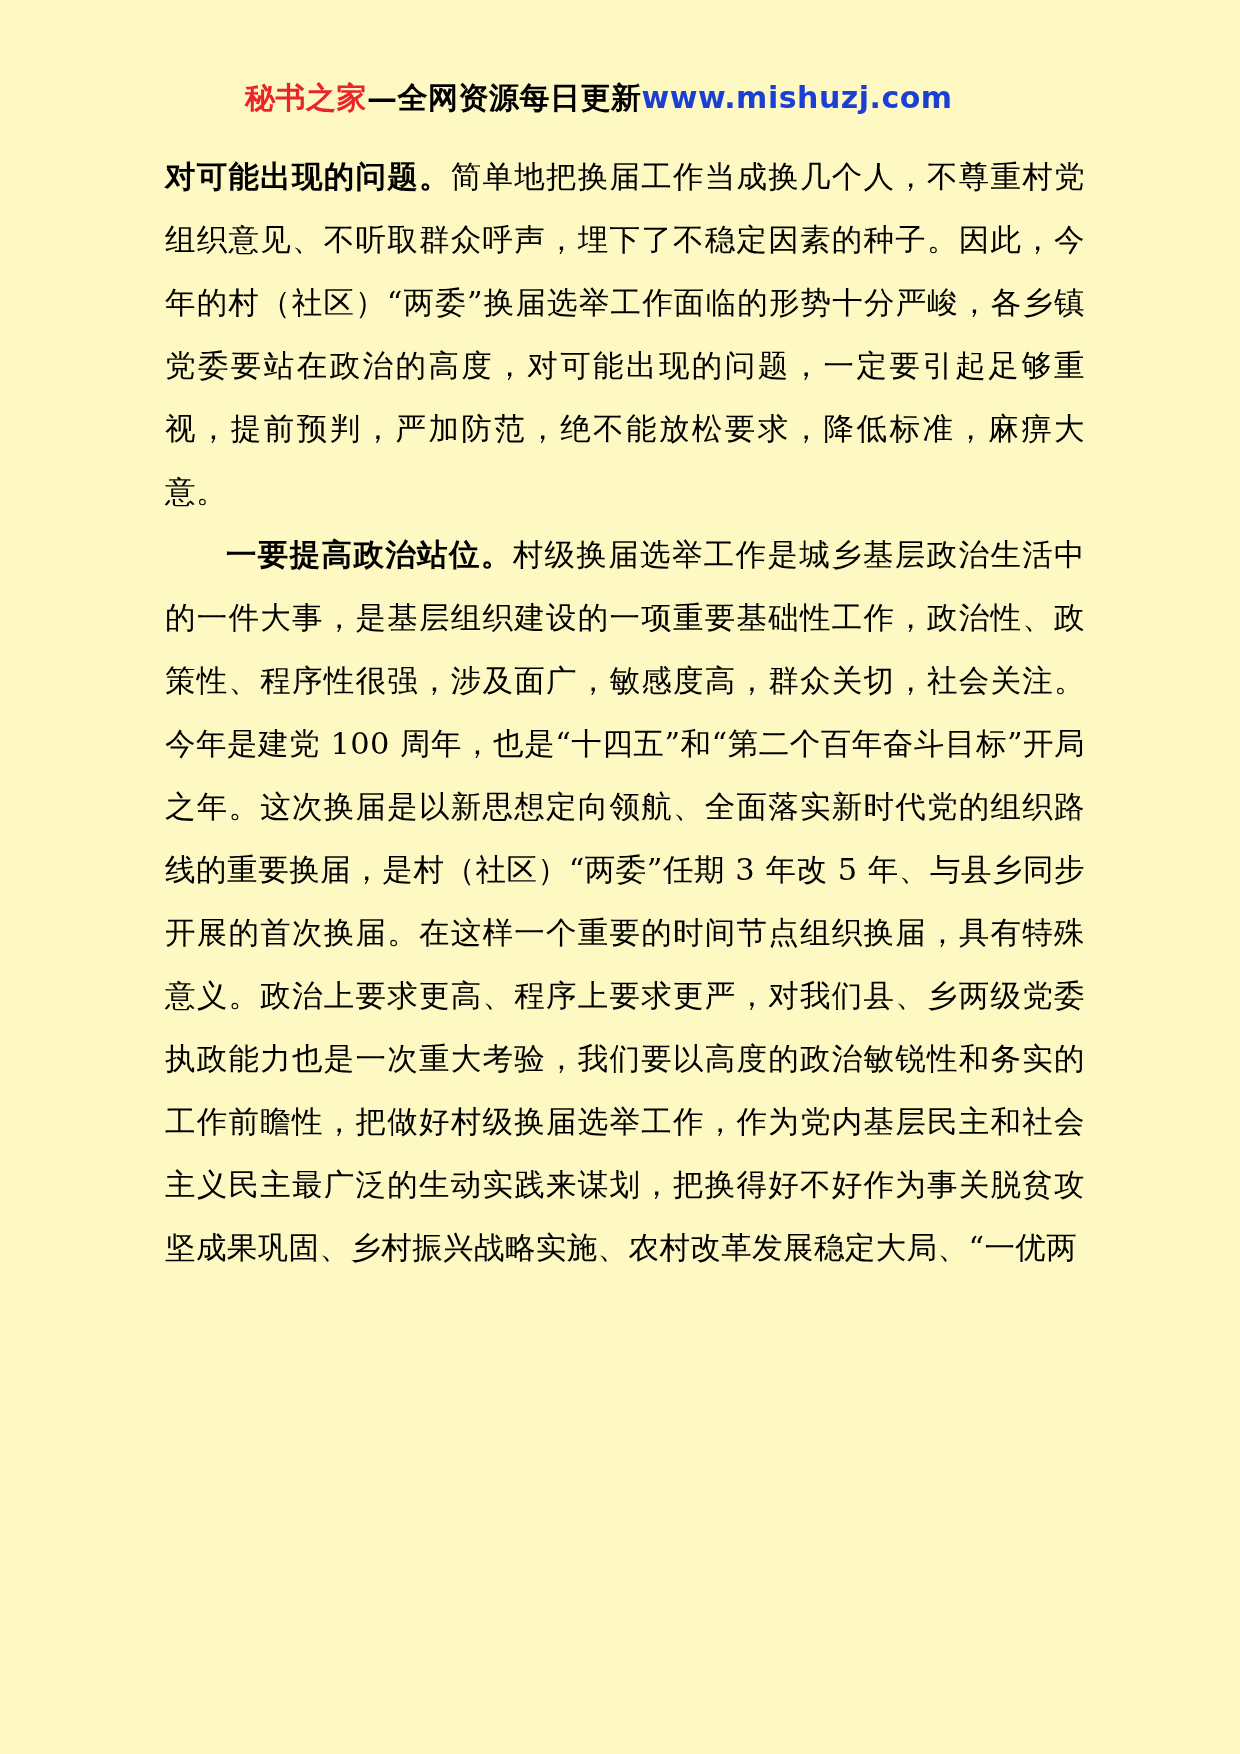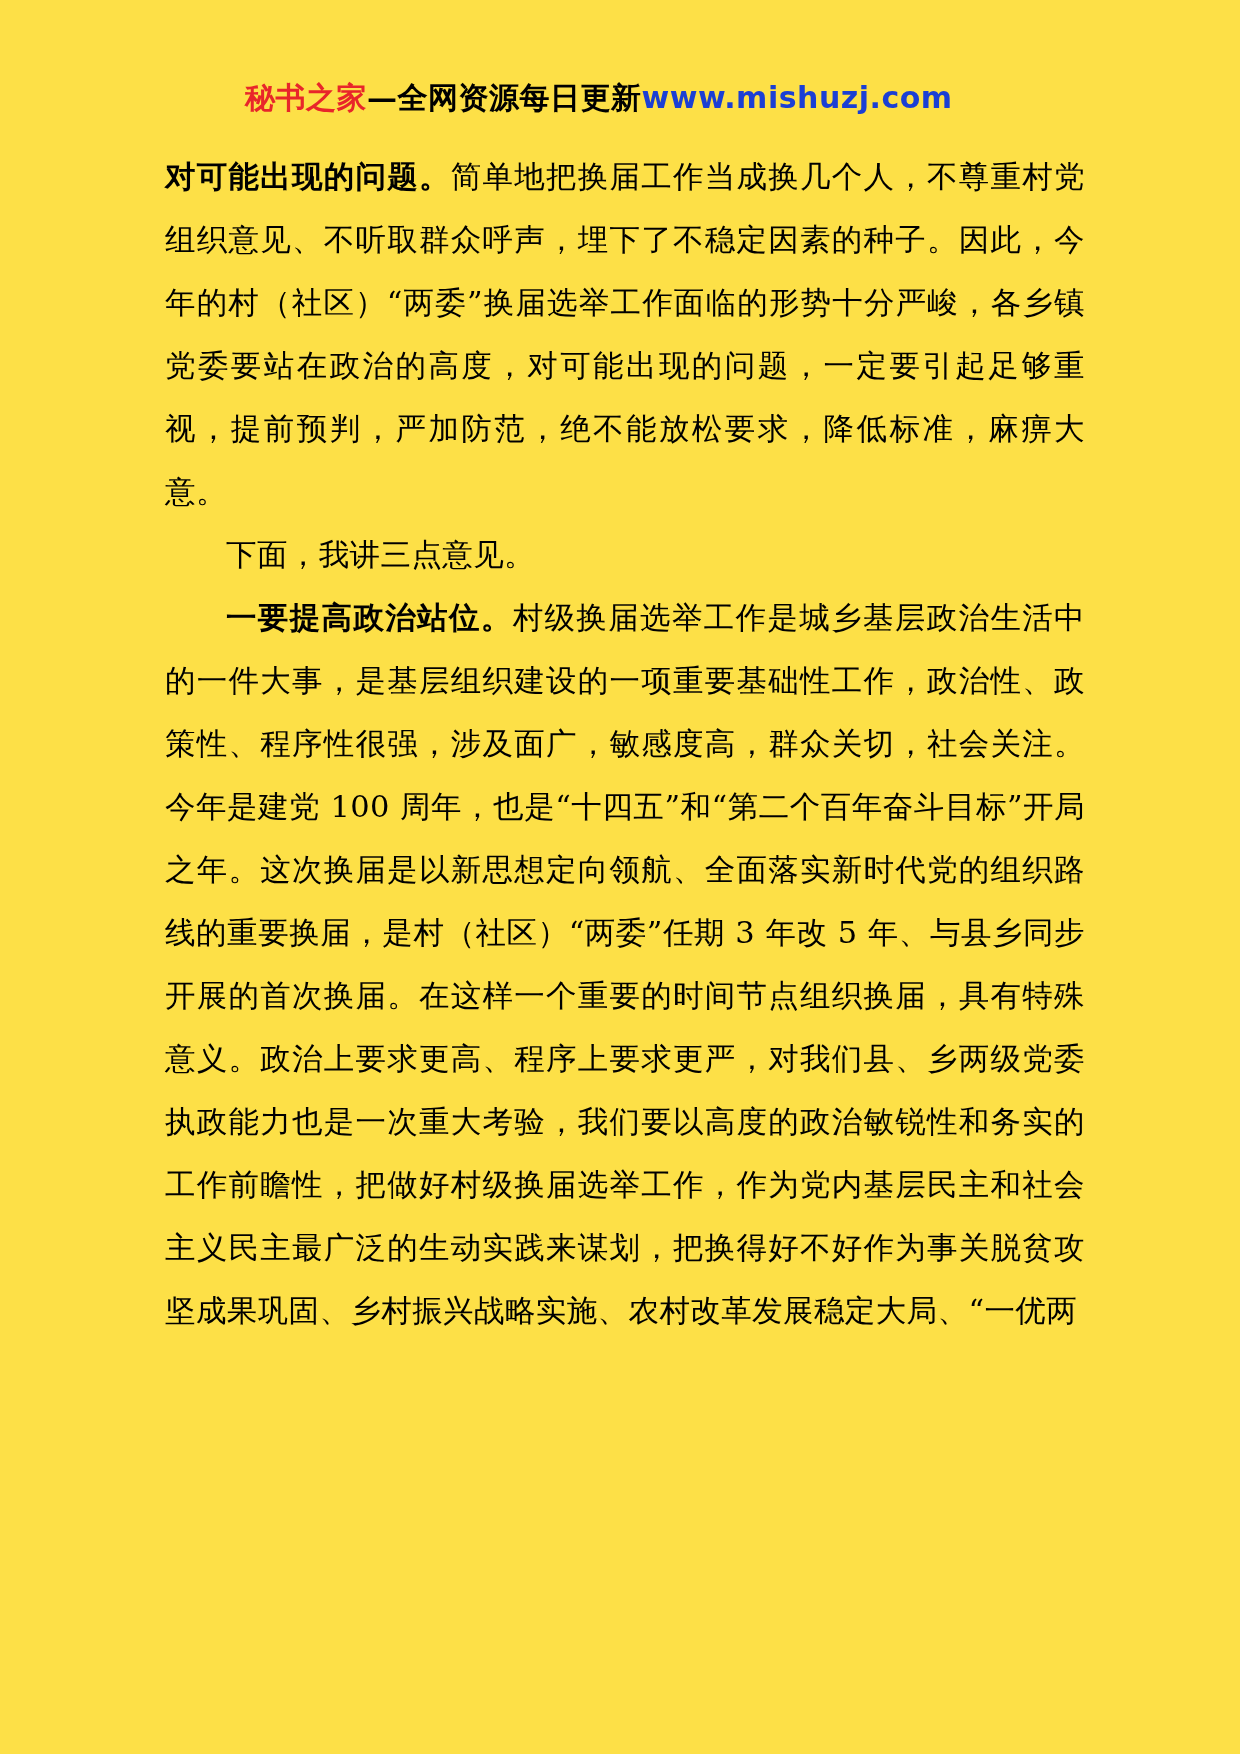--- a/index.html
+++ b/index.html
@@ -7,21 +7,21 @@
     padding: 0;
     background: #ffffff;
   }
   body {
     font-family: "DejaVu Serif", "Liberation Serif", serif;
   }
   .page {
     position: relative;
     width: 1240px;
     height: 1754px;
-    background: #fde047;
+    background: #fef9c3;
     box-sizing: border-box;
     overflow: hidden;
   }
   .content {
     position: absolute;
     left: 165px;
     top: 78px;
     width: 920px;
   }
   .header-line {
@@ -68,18 +68,17 @@
 
 <div class="page">
   <div class="content">
 
     <div class="header-line">
       <span class="header-brand">秘书之家</span><span class="header-dash">—</span><span class="header-text">全网资源每日更新</span><span class="header-url">www.mishuzj.com</span>
     </div>
 
     <p class="body-par"><span class="bold">对可能出现的问题。</span><span>简单地把换届工作当成换几个人，不尊重村党组织意见、不听取群众呼声，埋下了不稳定因素的种子。因此，今年的村（社区）“两委”换届选举工作面临的形势十分严峻，各乡镇党委要站在政治的高度，对可能出现的问题，一定要引起足够重视，提前预判，严加防范，绝不能放松要求，降低标准，麻痹大意。</span></p>
 
-    <p class="body-par indent"><span>下面，我讲三点意见。</span></p>
 
     <p class="body-par indent"><span class="bold">一要提高政治站位。</span><span>村级换届选举工作是城乡基层政治生活中的一件大事，是基层组织建设的一项重要基础性工作，政治性、政策性、程序性很强，涉及面广，敏感度高，群众关切，社会关注。今年是建党 100 周年，也是“十四五”和“第二个百年奋斗目标”开局之年。这次换届是以新思想定向领航、全面落实新时代党的组织路线的重要换届，是村（社区）“两委”任期 3 年改 5 年、与县乡同步开展的首次换届。在这样一个重要的时间节点组织换届，具有特殊意义。政治上要求更高、程序上要求更严，对我们县、乡两级党委执政能力也是一次重大考验，我们要以高度的政治敏锐性和务实的工作前瞻性，把做好村级换届选举工作，作为党内基层民主和社会主义民主最广泛的生动实践来谋划，把换得好不好作为事关脱贫攻坚成果巩固、乡村振兴战略实施、农村改革发展稳定大局、“一优两</span></p>
 
   </div>
 </div>
 
 </body></html>

